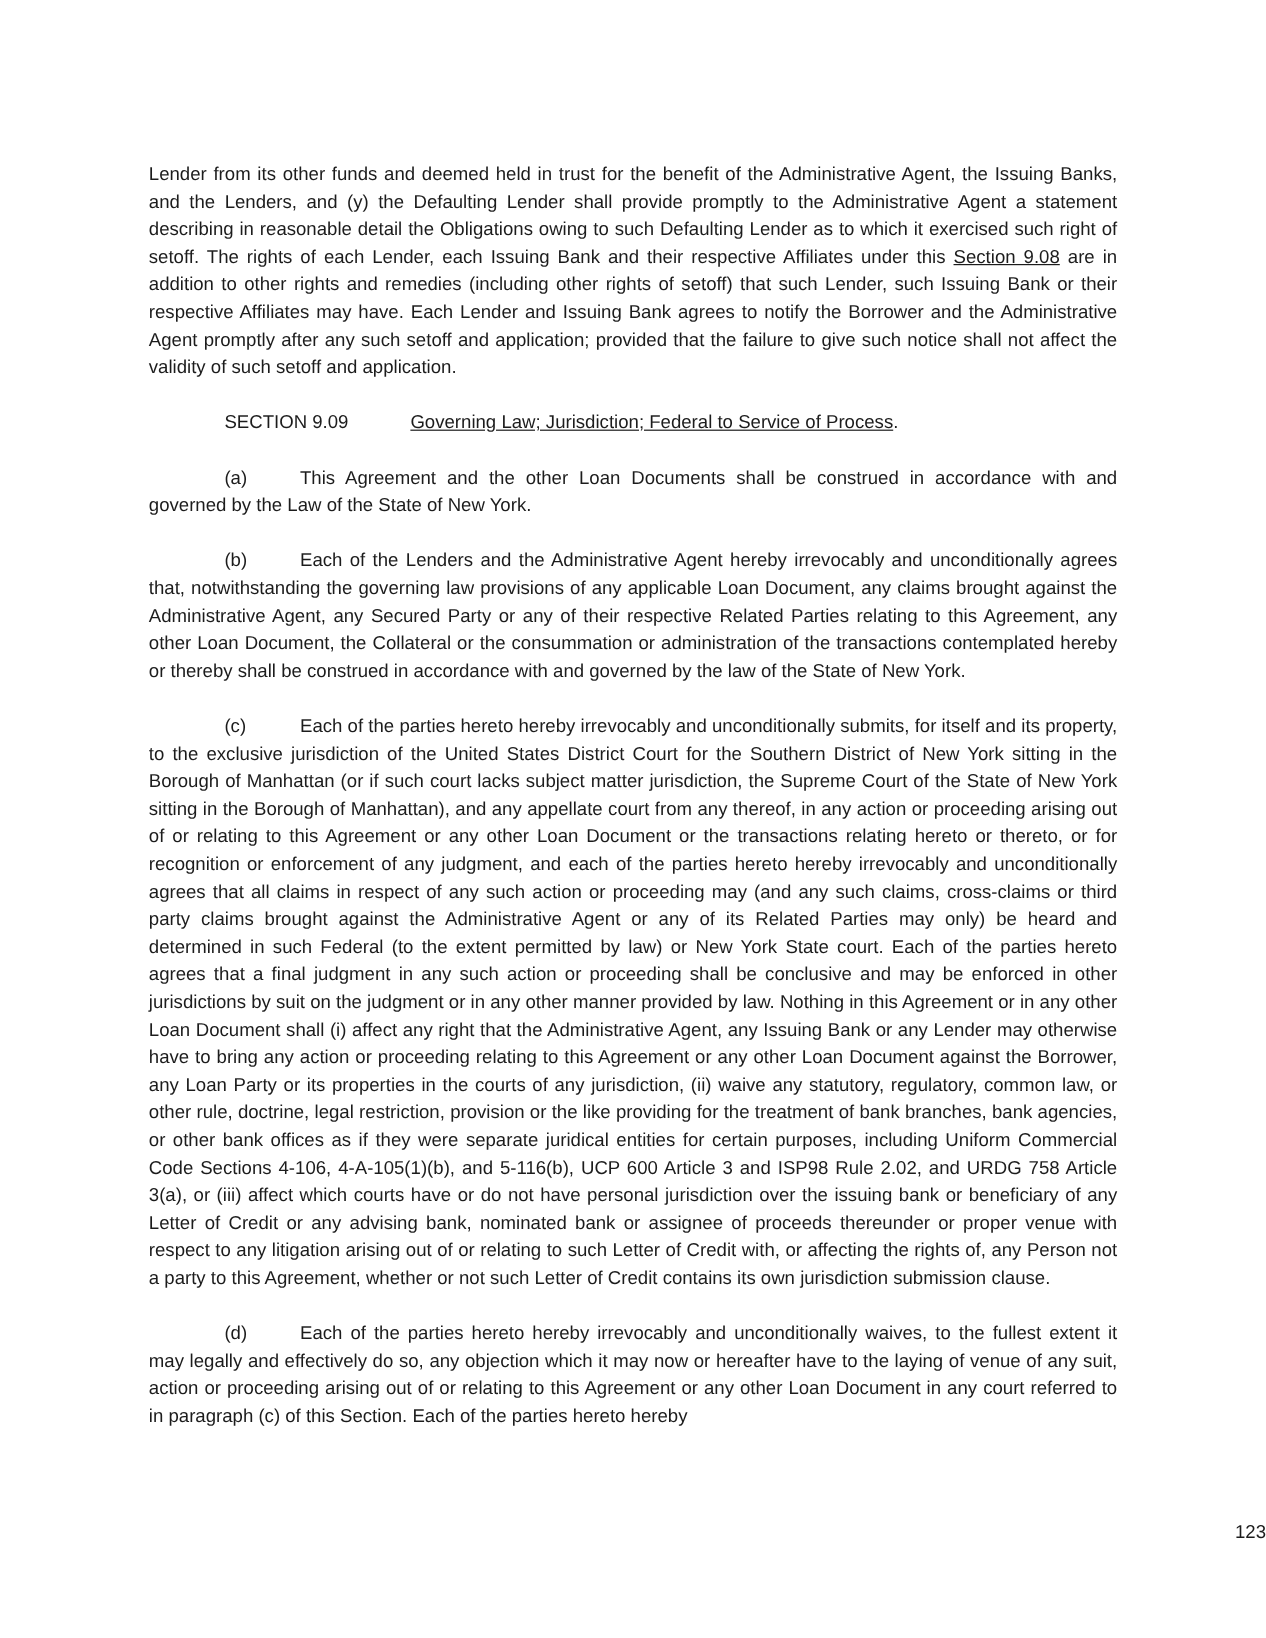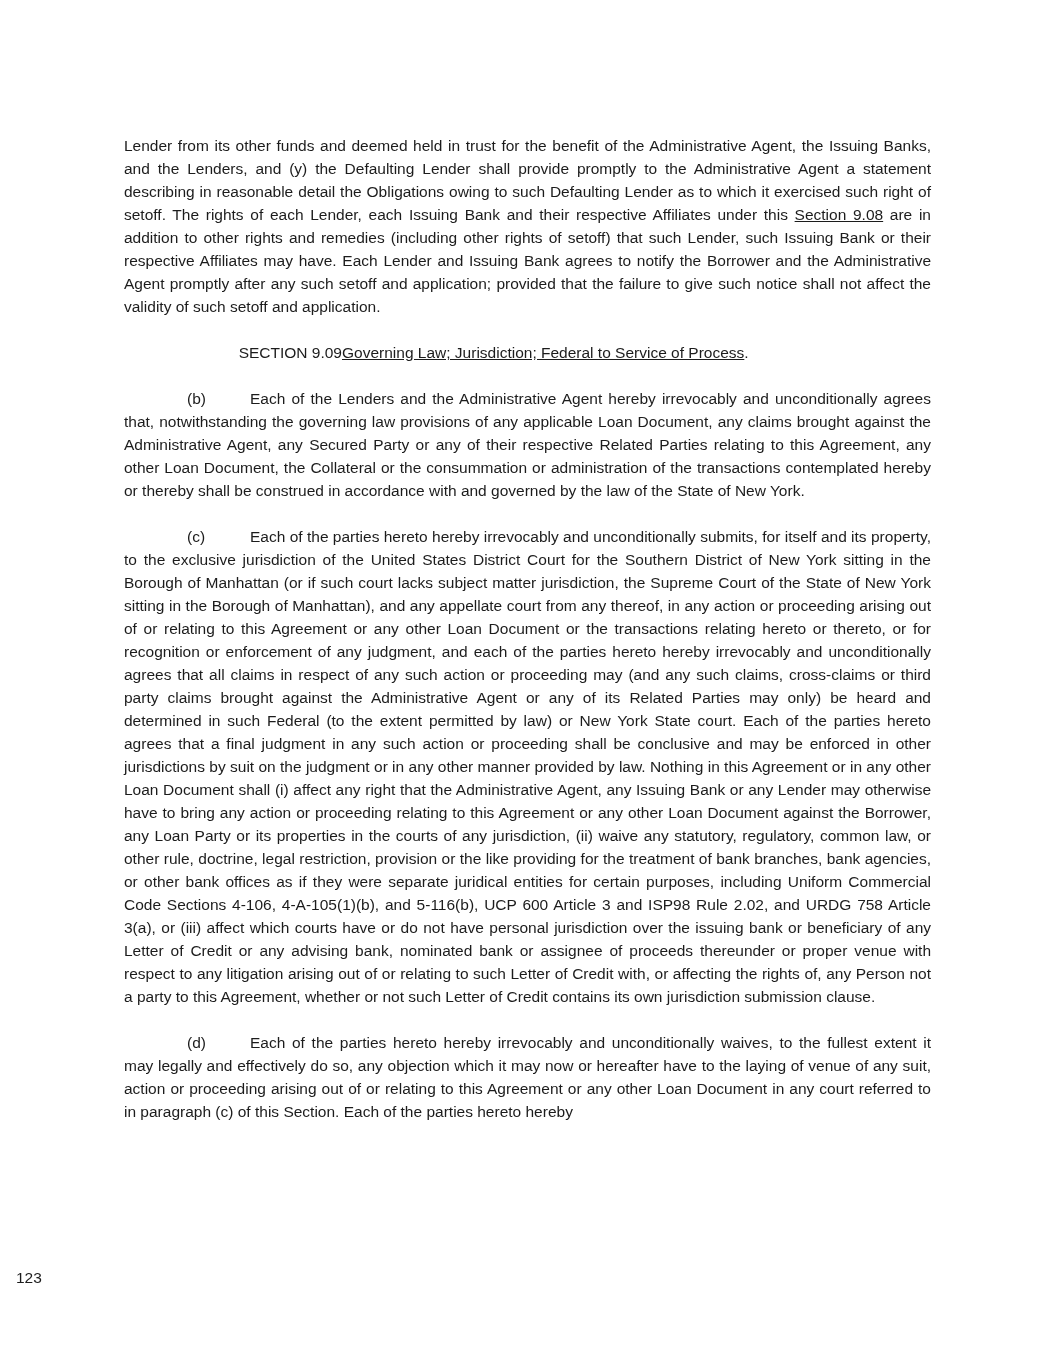--- a/index.html
+++ b/index.html
@@ -37,49 +37,50 @@
     display: inline-block;
     width: 63px;
     text-indent: 0;
     text-align: left;
     vertical-align: baseline;
   }
   .heading-label {
     display: inline-block;
     width: 155px;
     text-indent: 0;
-    text-align: right;
+    text-align: left;
     vertical-align: baseline;
   }
   .u {
     text-decoration: underline;
   }
   .ref-link {
     text-decoration: underline;
     color: inherit;
   }
   .page-number {
     position: absolute;
-    left: 16px;
+    left: 0;
     right: 0;
     top: 1254px;
-    text-align: left;
+    text-align: right;
     text-indent: 0;
   }
 </style>
 </head>
 <body>
 
 <div class="page">
   <div class="content">
 
     <p class="para"><span>Lender from its other funds and deemed held in trust for the benefit of the Administrative Agent, the Issuing Banks, and the Lenders, and (y) the Defaulting Lender shall provide promptly to the Administrative Agent a statement describing in reasonable detail the Obligations owing to such Defaulting Lender as to which it exercised such right of setoff. The rights of each Lender, each Issuing Bank and their respective Affiliates under this </span><span class="ref-link">Section 9.08</span><span> are in addition to other rights and remedies (including other rights of setoff) that such Lender, such Issuing Bank or their respective Affiliates may have. Each Lender and Issuing Bank agrees to notify the Borrower and the Administrative Agent promptly after any such setoff and application; provided that the failure to give such notice shall not affect the validity of such setoff and application.</span></p>
 
     <p class="para indented"><span class="heading-label">SECTION 9.09</span><span class="u">Governing Law; Jurisdiction; Federal to Service of Process</span><span>.</span></p>
 
+    <p class="para indented"><span class="marker">(a)</span><span>This Agreement and the other Loan Documents shall be construed in accordance with and governed by the Law of the State of New York.</span></p>
 
     <p class="para indented"><span class="marker">(b)</span><span>Each of the Lenders and the Administrative Agent hereby irrevocably and unconditionally agrees that, notwithstanding the governing law provisions of any applicable Loan Document, any claims brought against the Administrative Agent, any Secured Party or any of their respective Related Parties relating to this Agreement, any other Loan Document, the Collateral or the consummation or administration of the transactions contemplated hereby or thereby shall be construed in accordance with and governed by the law of the State of New York.</span></p>
 
     <p class="para indented"><span class="marker">(c)</span><span>Each of the parties hereto hereby irrevocably and unconditionally submits, for itself and its property, to the exclusive jurisdiction of the United States District Court for the Southern District of New York sitting in the Borough of Manhattan (or if such court lacks subject matter jurisdiction, the Supreme Court of the State of New York sitting in the Borough of Manhattan), and any appellate court from any thereof, in any action or proceeding arising out of or relating to this Agreement or any other Loan Document or the transactions relating hereto or thereto, or for recognition or enforcement of any judgment, and each of the parties hereto hereby irrevocably and unconditionally agrees that all claims in respect of any such action or proceeding may (and any such claims, cross-claims or third party claims brought against the Administrative Agent or any of its Related Parties may only) be heard and determined in such Federal (to the extent permitted by law) or New York State court. Each of the parties hereto agrees that a final judgment in any such action or proceeding shall be conclusive and may be enforced in other jurisdictions by suit on the judgment or in any other manner provided by law. Nothing in this Agreement or in any other Loan Document shall (i) affect any right that the Administrative Agent, any Issuing Bank or any Lender may otherwise have to bring any action or proceeding relating to this Agreement or any other Loan Document against the Borrower, any Loan Party or its properties in the courts of any jurisdiction, (ii) waive any statutory, regulatory, common law, or other rule, doctrine, legal restriction, provision or the like providing for the treatment of bank branches, bank agencies, or other bank offices as if they were separate juridical entities for certain purposes, including Uniform Commercial Code Sections 4-106, 4-A-105(1)(b), and 5-116(b), UCP 600 Article 3 and ISP98 Rule 2.02, and URDG 758 Article 3(a), or (iii) affect which courts have or do not have personal jurisdiction over the issuing bank or beneficiary of any Letter of Credit or any advising bank, nominated bank or assignee of proceeds thereunder or proper venue with respect to any litigation arising out of or relating to such Letter of Credit with, or affecting the rights of, any Person not a party to this Agreement, whether or not such Letter of Credit contains its own jurisdiction submission clause.</span></p>
 
     <p class="para indented"><span class="marker">(d)</span><span>Each of the parties hereto hereby irrevocably and unconditionally waives, to the fullest extent it may legally and effectively do so, any objection which it may now or hereafter have to the laying of venue of any suit, action or proceeding arising out of or relating to this Agreement or any other Loan Document in any court referred to in paragraph (c) of this Section. Each of the parties hereto hereby</span></p>
 
   </div>
 
   <div class="page-number">123</div>

